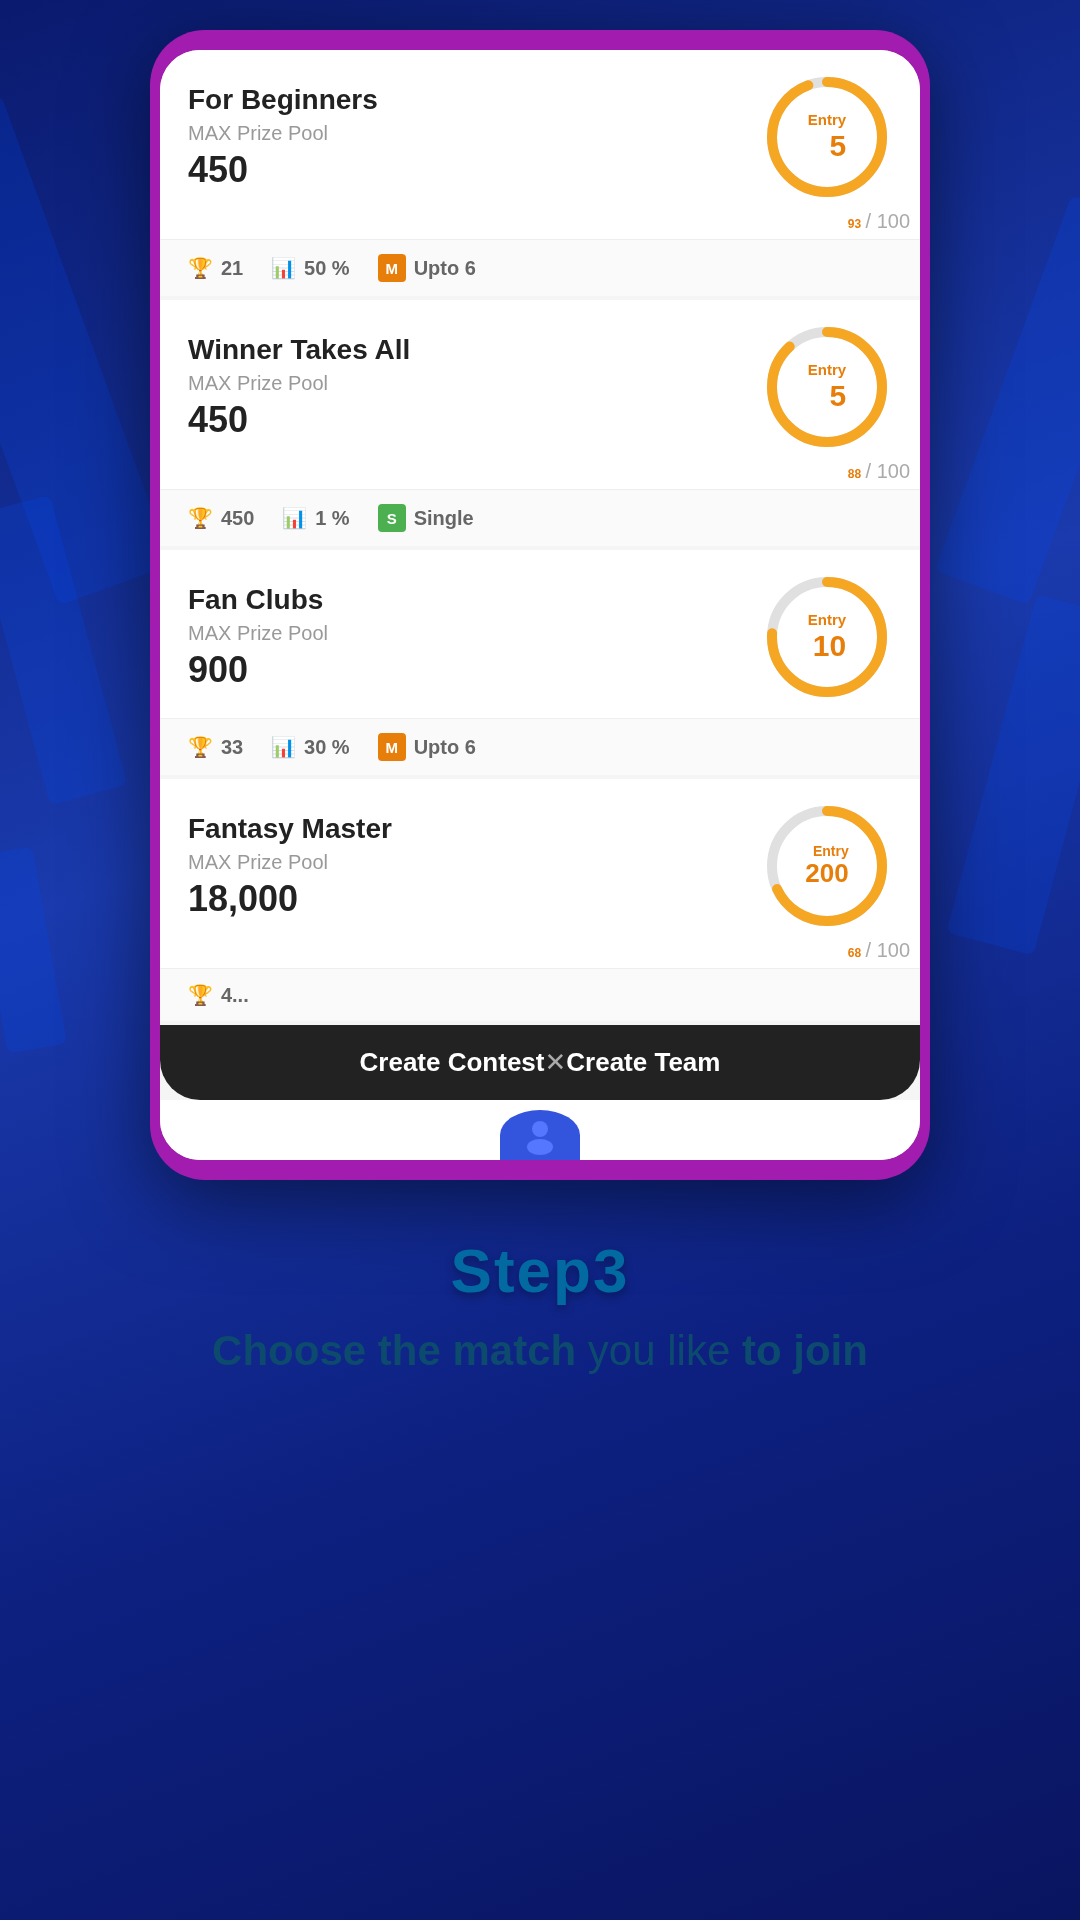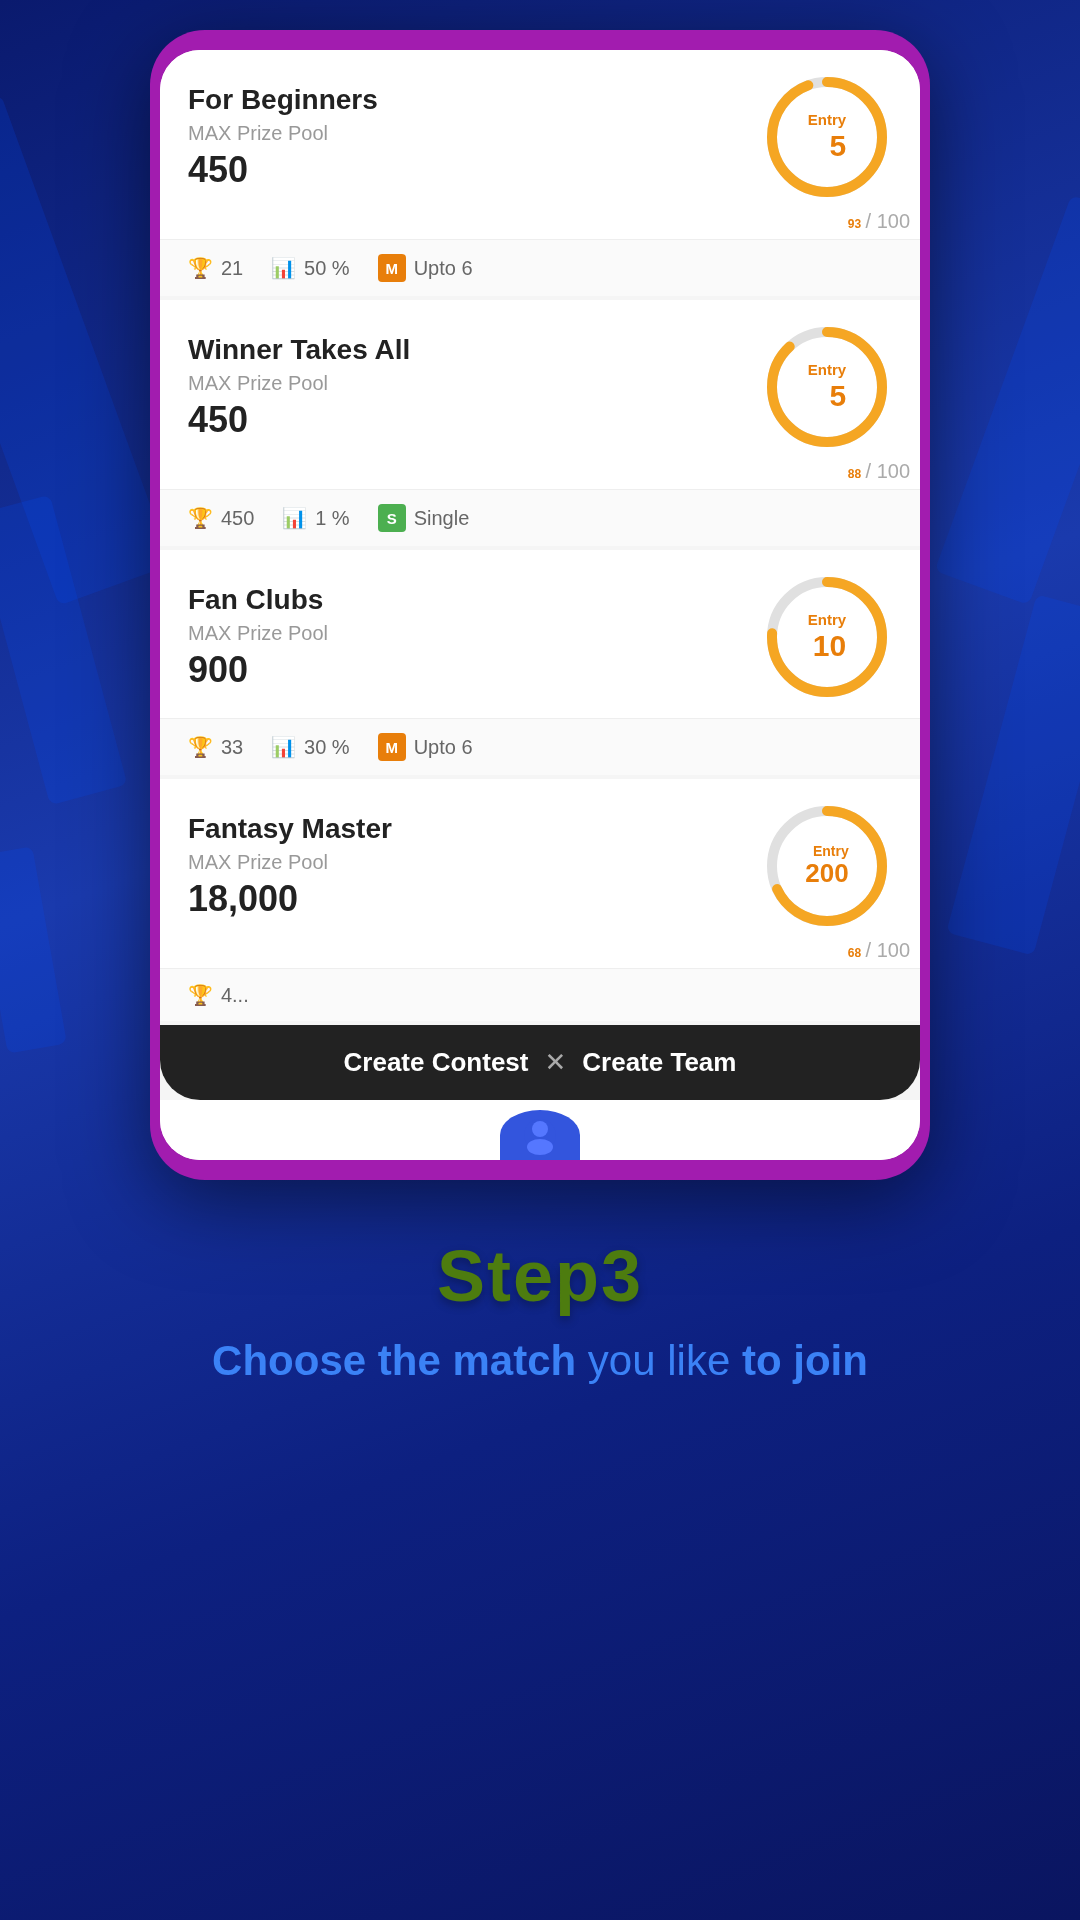--- a/index.html
+++ b/index.html
@@ -163,21 +163,21 @@
       align-items: center;
       gap: 8px;
     }
     .stat-icon {
       font-size: 20px;
       color: #999;
     }
     .stat-text {
       font-size: 20px;
       color: #666;
-      font-weight: 400;
+      font-weight: 700;
     }
     .stat-badge {
       width: 28px;
       height: 28px;
       border-radius: 4px;
       display: flex;
       align-items: center;
       justify-content: center;
       font-size: 15px;
       font-weight: 700;
@@ -187,21 +187,20 @@
     .badge-s { background: #4caf50; }
 
     
     .action-bar {
       background: #222;
       margin: 4px 0 0;
       padding: 22px 28px;
       display: flex;
       align-items: center;
       justify-content: center;
-      gap: 16px;
       border-radius: 0 0 40px 40px;
     }
     .action-btn {
       font-size: 26px;
       font-weight: 700;
       color: #fff;
       background: none;
       border: none;
       cursor: pointer;
     }
@@ -211,31 +210,31 @@
     }
 
     
     .step-section {
       position: relative;
       z-index: 1;
       text-align: center;
       padding: 60px 40px 40px;
     }
     .step-title {
-      font-size: 72px;
+      font-size: 62px;
       font-weight: 900;
-      color: #4d7c0f;
+      color: #0369a1;
       text-shadow: 0 4px 10px rgba(0,0,0,0.3);
       letter-spacing: 2px;
       margin-bottom: 20px;
       line-height: 1;
     }
     .step-subtitle {
       font-size: 42px;
-      color: #3b82f6;
+      color: #0c4a6e;
       font-weight: 400;
       line-height: 1.4;
     }
     .step-subtitle strong {
       font-weight: 900;
     }
 
     
     .partial-avatar {
       background: #3355dd;

